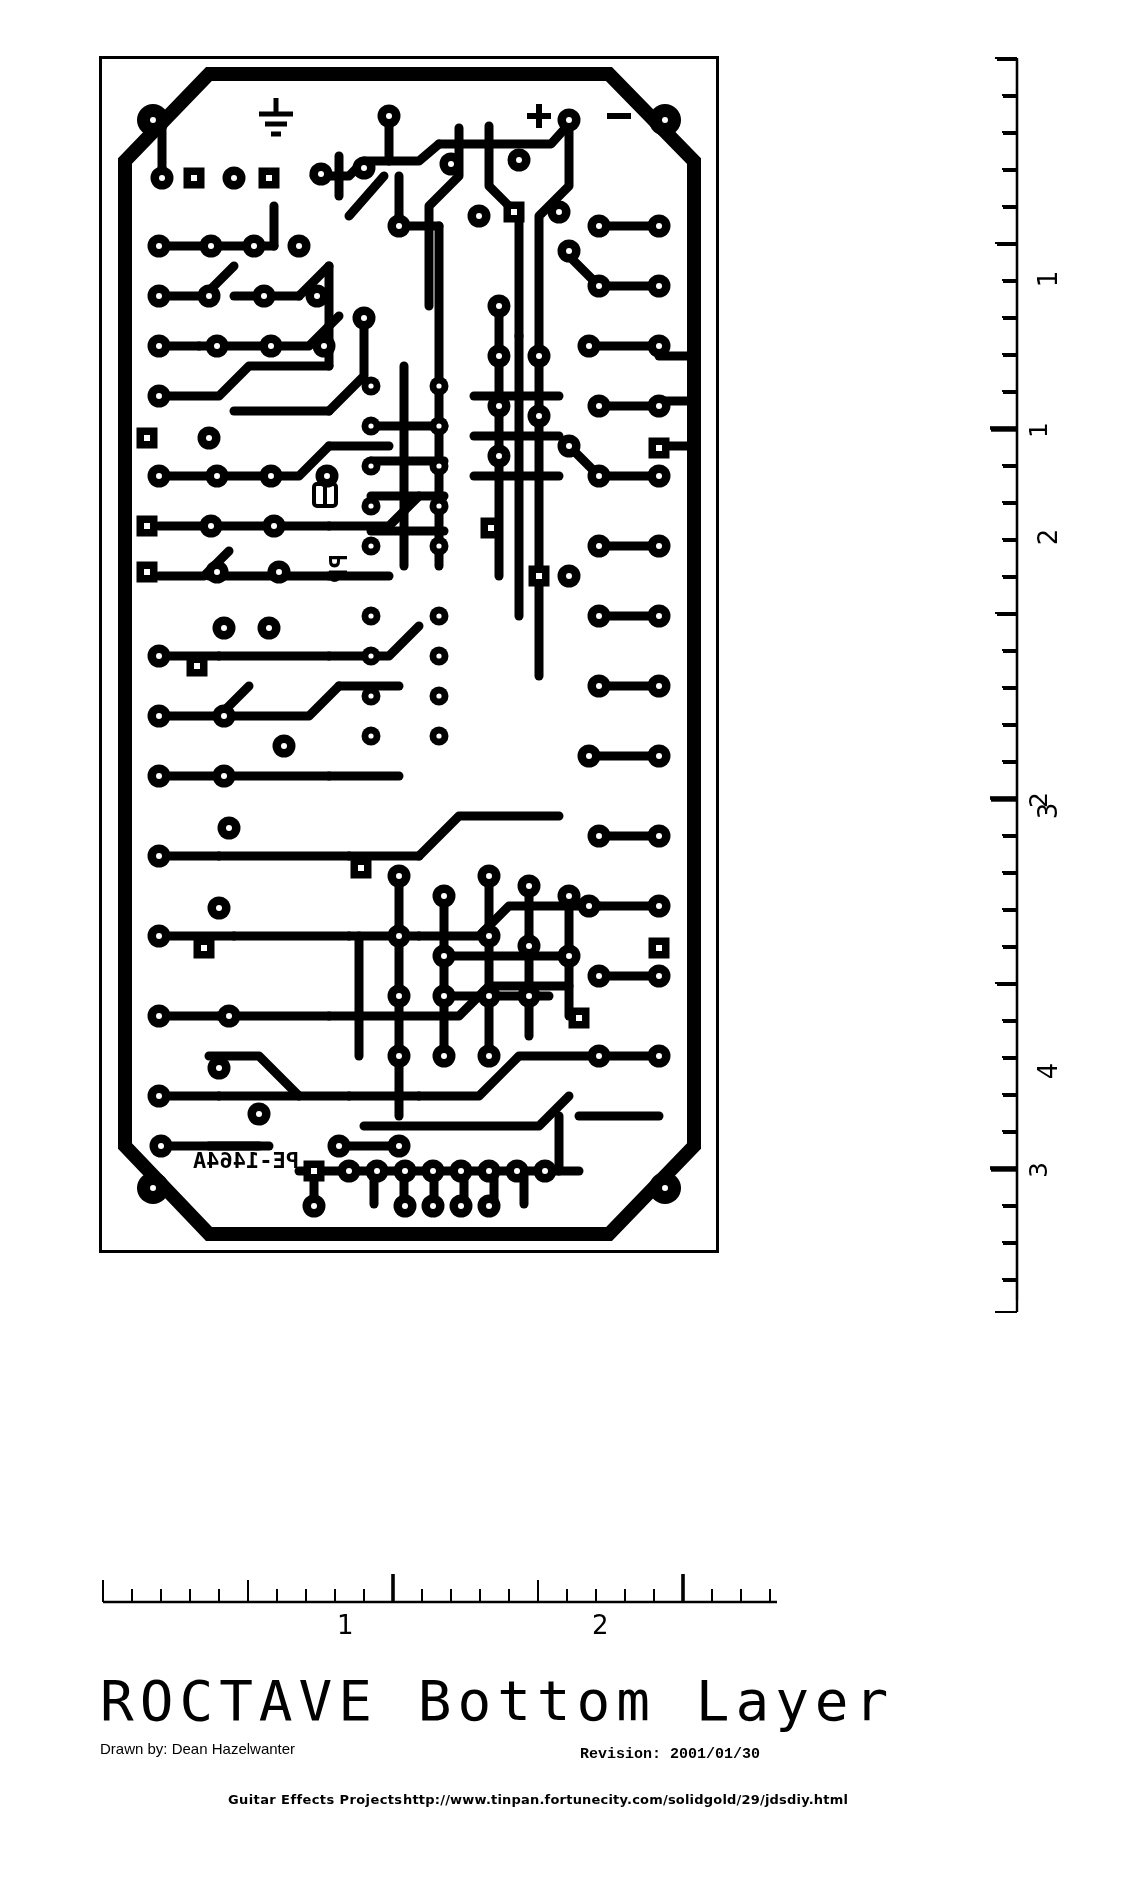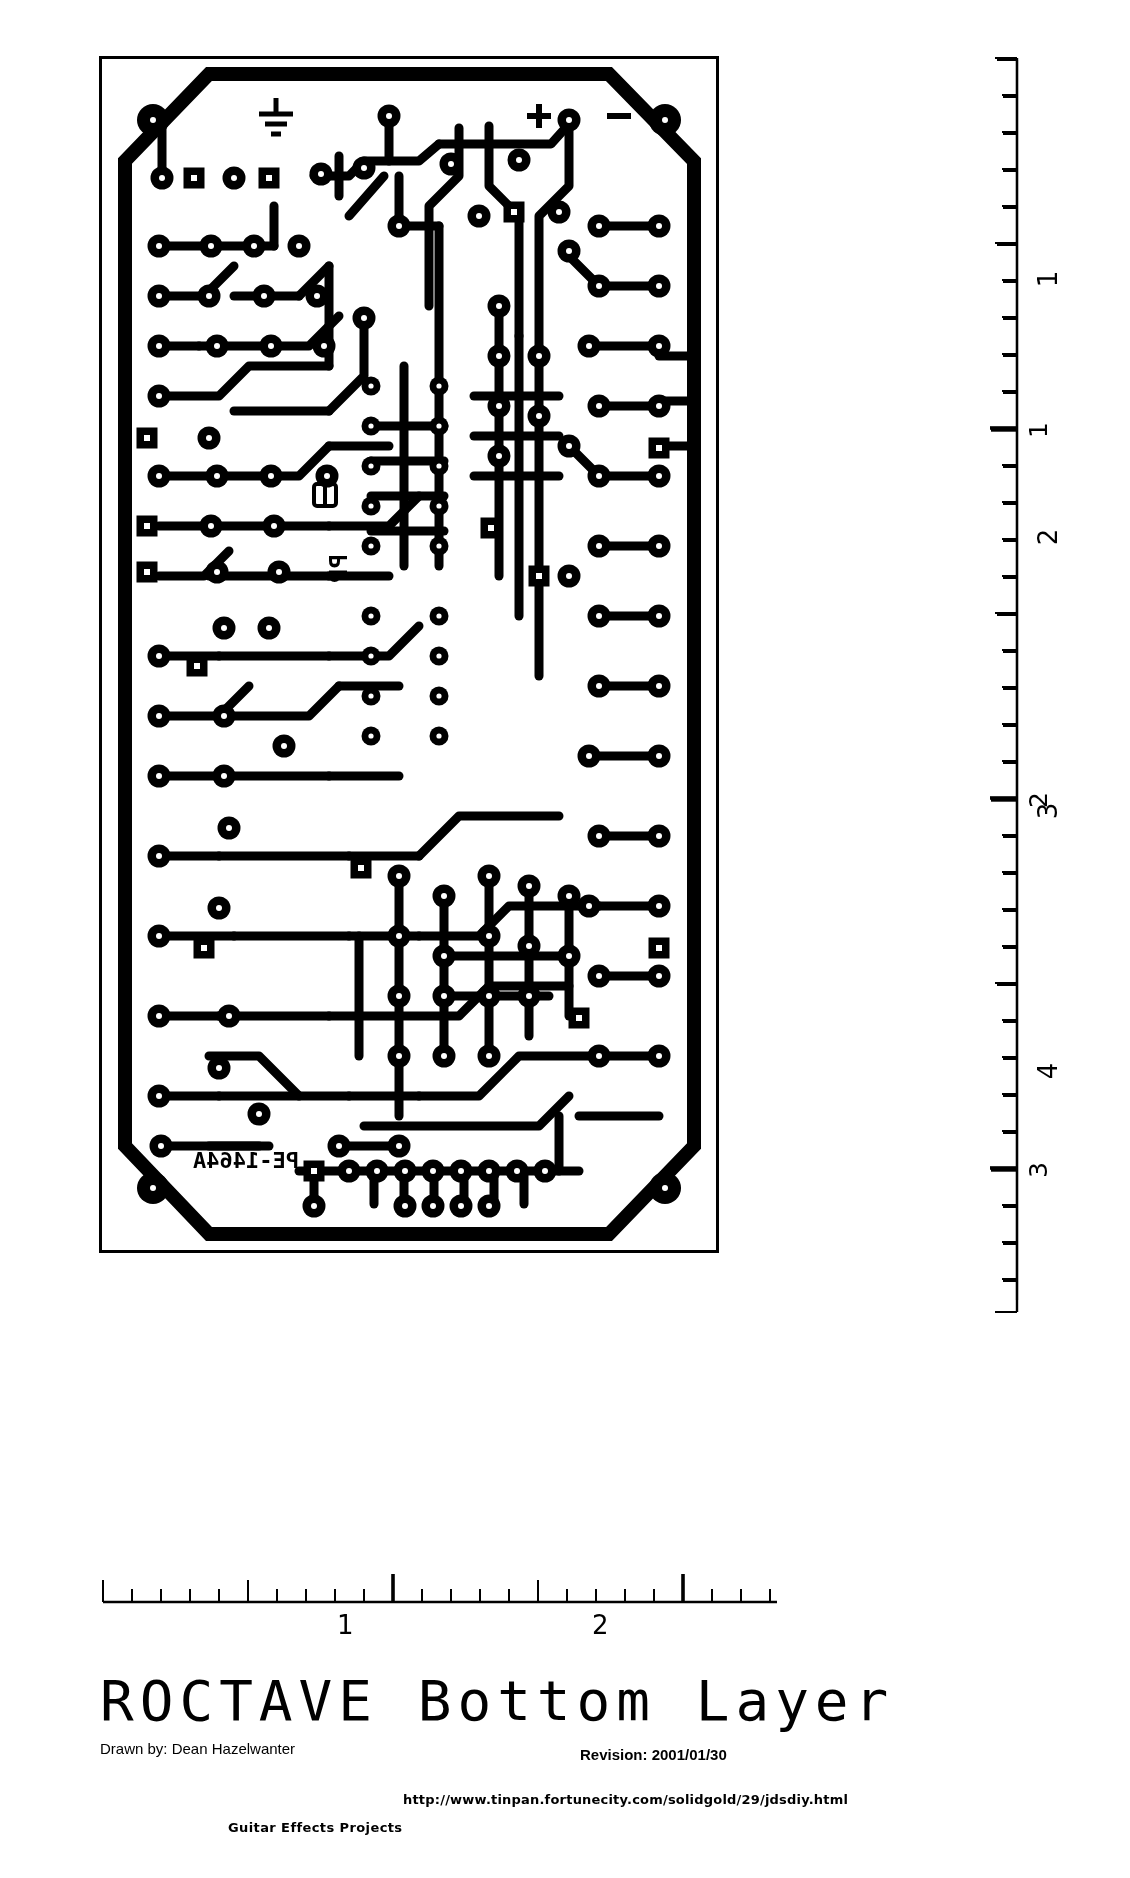--- a/index.html
+++ b/index.html
@@ -33,30 +33,30 @@
     font-size:56px;letter-spacing:6px;white-space:nowrap;color:#000;
     font-weight:400;
   }
   #drawn-by{
     position:absolute;left:100px;top:72px;
     font-family:"Liberation Sans",sans-serif;font-size:15px;font-weight:normal;
     white-space:nowrap;
   }
   #revision{
     position:absolute;left:580px;top:78px;
-    font-family:Liberation Sans, sans-serif;font-size:15px;font-weight:bold;
+    font-family:Liberation Mono, monospace;font-size:15px;font-weight:bold;
     white-space:nowrap;
   }
   #footer-row{
     position:absolute;left:0;top:124px;width:1130px;height:40px;
   }
   #footer-org{
     position:absolute;left:228px;top:0;
     font-family:"DejaVu Sans",sans-serif;font-size:13px;font-weight:bold;
-    letter-spacing:.4px;white-space:nowrap;margin-top:28px;
+    letter-spacing:.4px;white-space:nowrap;
   }
   #footer-url{
     position:absolute;left:403px;top:0;
     font-family:"DejaVu Sans",sans-serif;font-size:13px;font-weight:bold;
     letter-spacing:.2px;white-space:nowrap;
   }
 
   
   .silk{font-family:"DejaVu Sans Mono",monospace;font-weight:bold;fill:#000;}
 </style>

